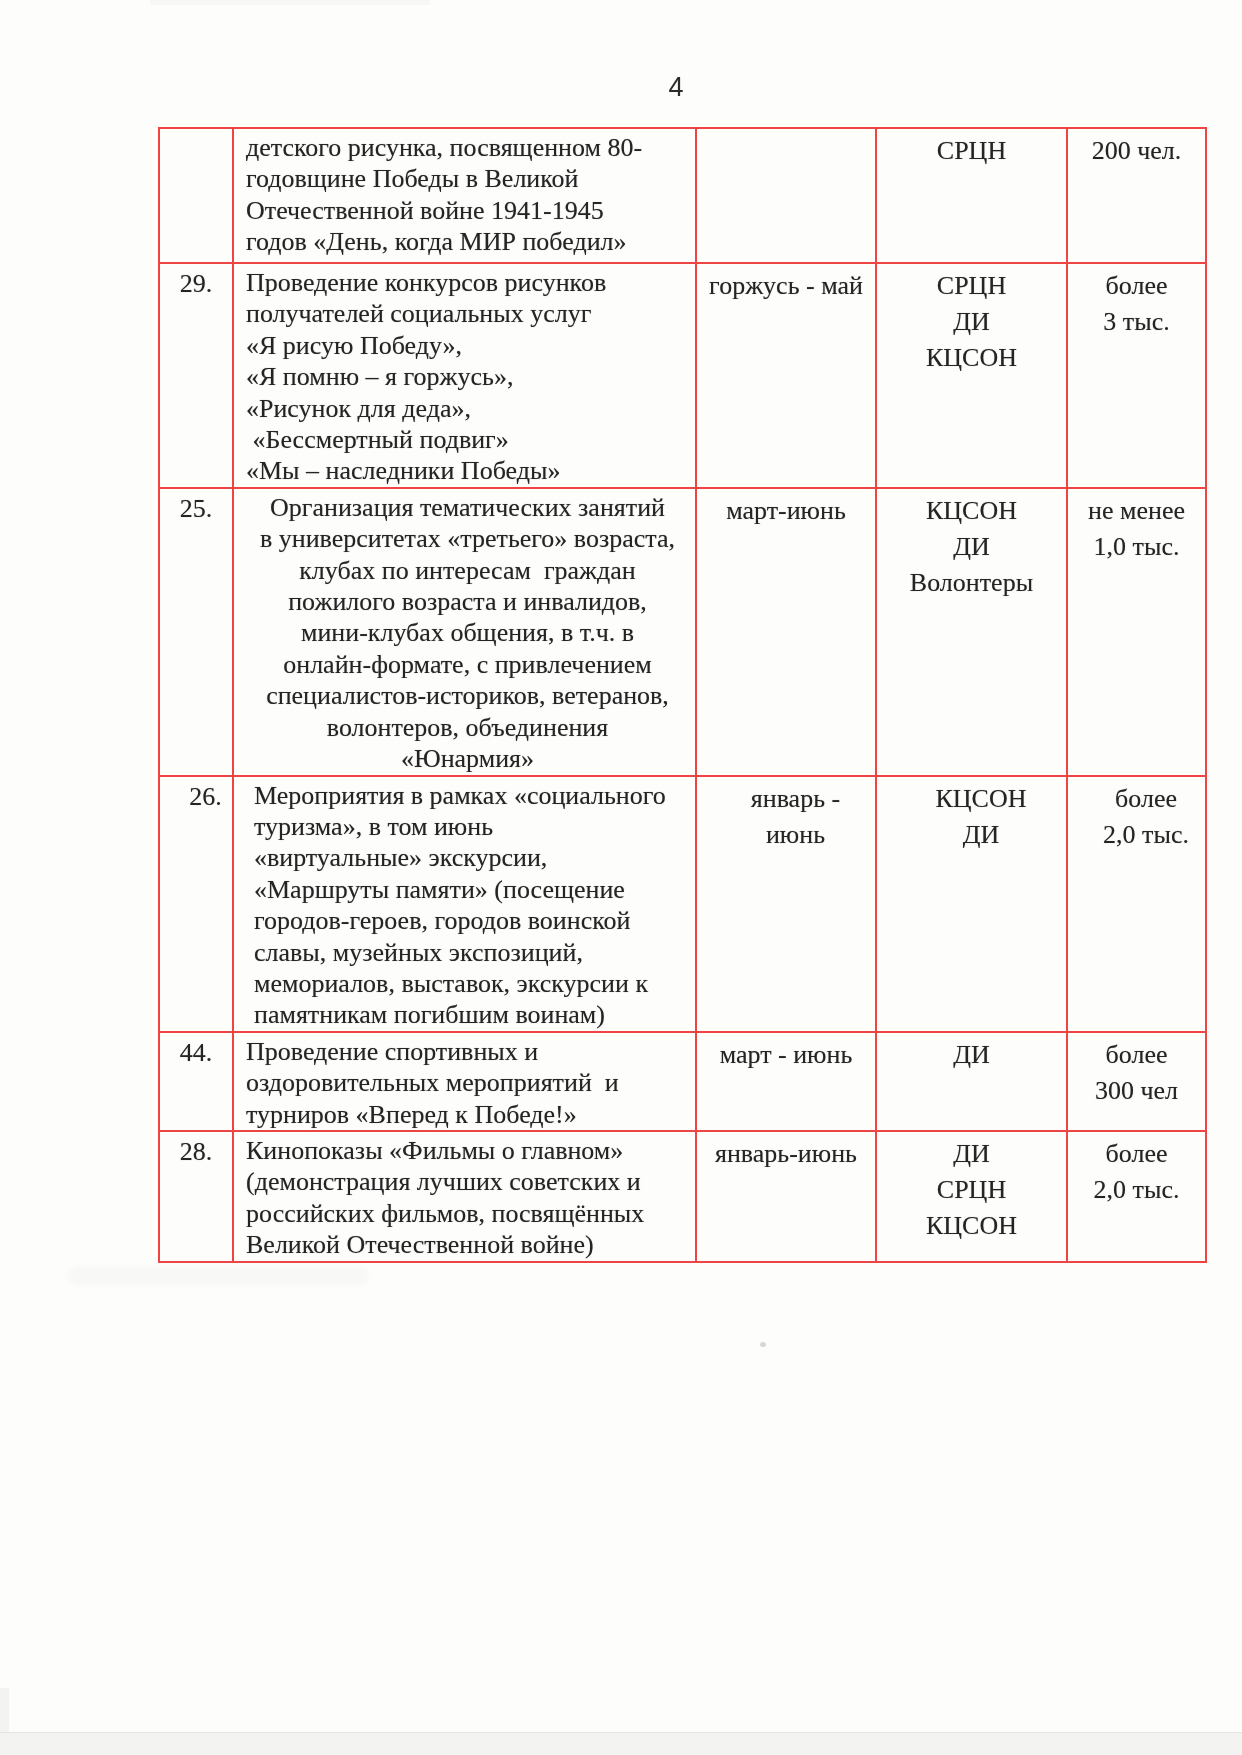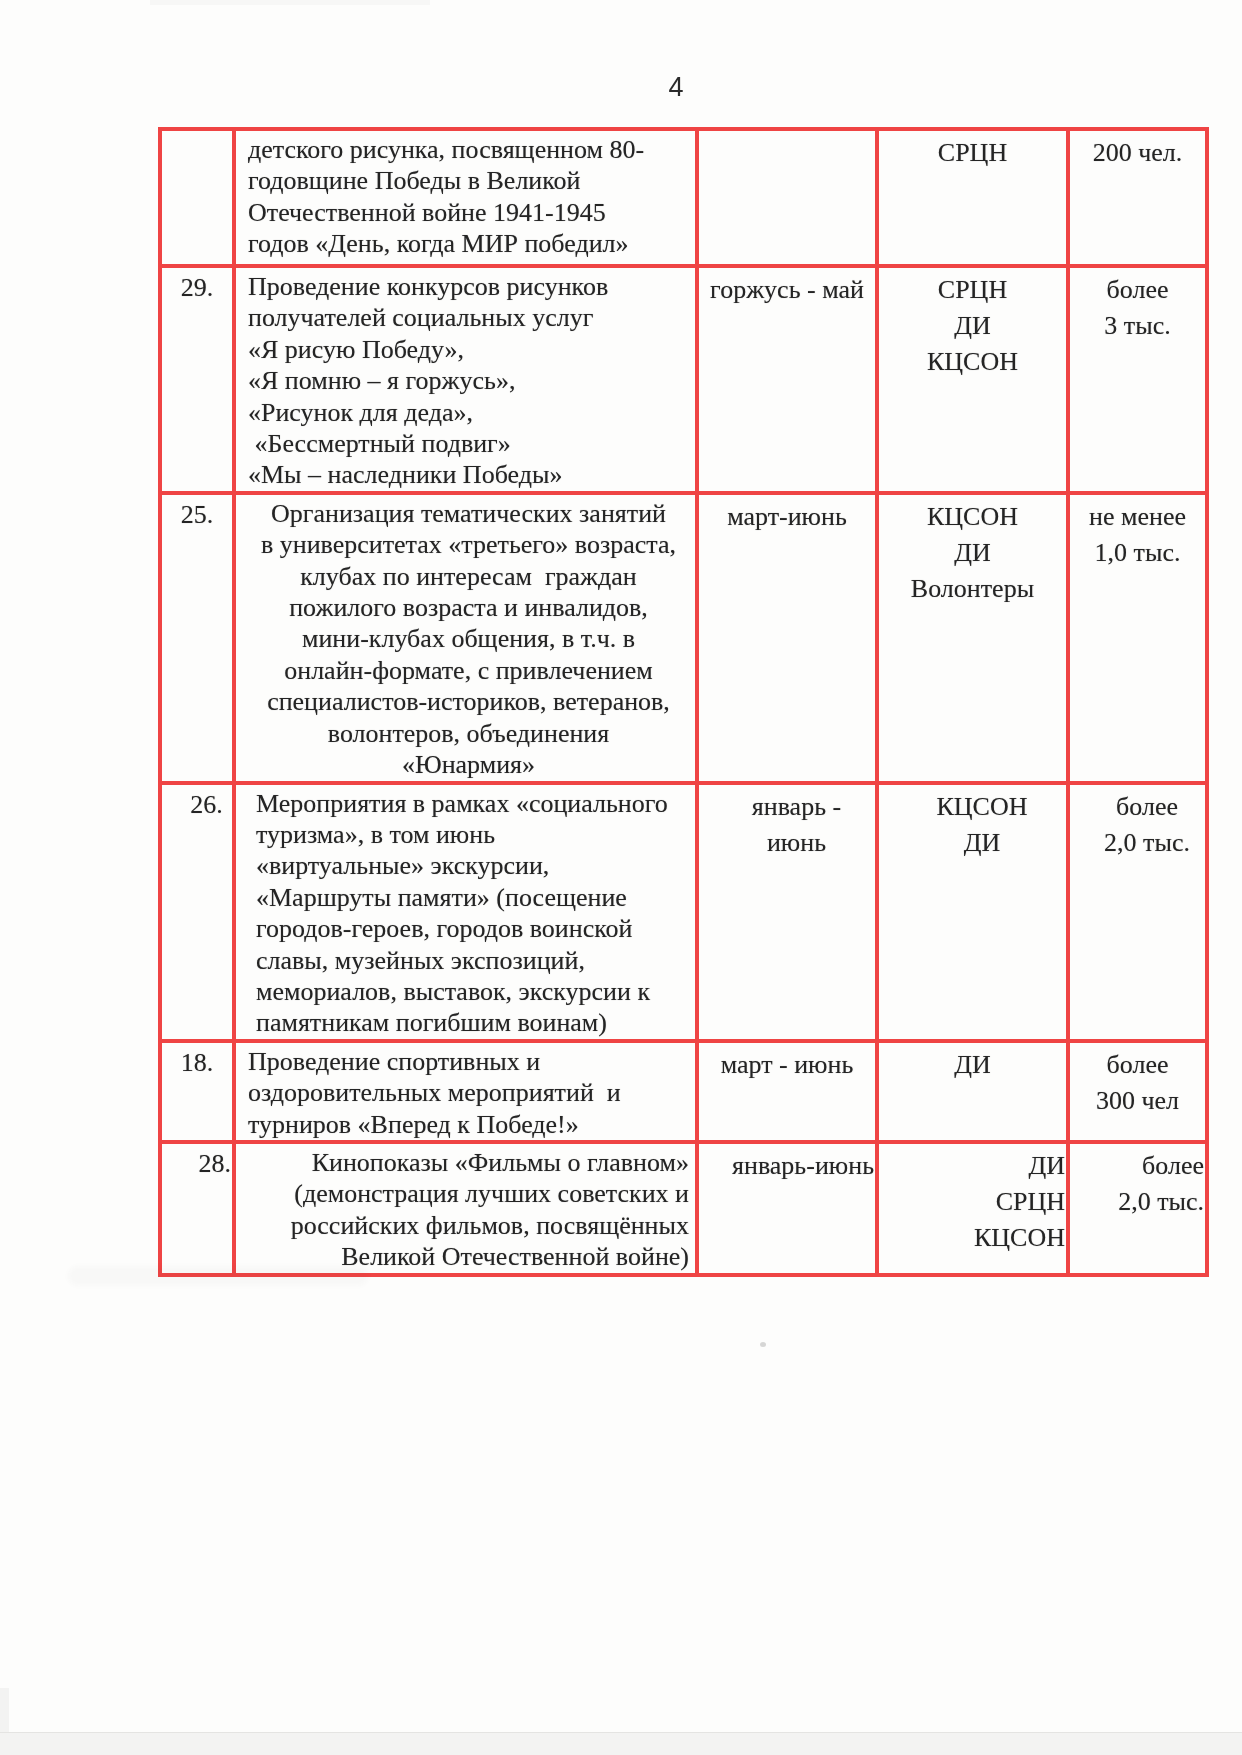--- a/index.html
+++ b/index.html
@@ -30,21 +30,21 @@
   }
   table.events {
     position: absolute;
     left: 158px;
     top: 127px;
     width: 1047px;
     border-collapse: collapse;
     table-layout: fixed;
   }
   table.events td {
-    border: 4px solid #ef4444;
+    border: 2px solid #ef4444;
     vertical-align: top;
     color: #242424;
     font-size: 26px;
     text-shadow: 0 0 1px rgba(20,20,20,0.35);
     overflow: hidden;
     margin-top: 42px;
   }
   td.num {
     text-align: center;
     padding-top: 4px;
@@ -60,21 +60,21 @@
     padding-top: 4px;
     line-height: 36px;
     white-space: pre-wrap;
   }
   
   tr.r0 td { height: 128px; }
   tr.r1 td { height: 213px; }
   tr.r2 td { height: 280px; text-align: center; }
   tr.r3 td { height: 246px; padding-left: 20px; }
   tr.r4 td { height: 90px;  }
-  tr.r5 td { height: 122px; text-align: right; }
+  tr.r5 td { height: 122px; }
 
   
   .bottom-band {
     position: absolute;
     left: 0;
     top: 1732px;
     width: 1242px;
     height: 23px;
     background: #f3f3f2;
     border-top: 1px solid #e4e4e2;
@@ -187,21 +187,21 @@
 мемориалов, выставок, экскурсии к
 памятникам погибшим воинам)</td>
         <td class="date">январь -
 июнь</td>
         <td class="org">КЦСОН
 ДИ</td>
         <td class="cnt">более
 2,0 тыс.</td>
       </tr>
       <tr class="r4">
-        <td class="num">18.</td>
+        <td class="num">44.</td>
         <td class="act">Проведение спортивных и
 оздоровительных мероприятий  и
 турниров «Вперед к Победе!»</td>
         <td class="date">март - июнь</td>
         <td class="org">ДИ</td>
         <td class="cnt">более
 300 чел</td>
       </tr>
       <tr class="r5">
         <td class="num">28.</td>

